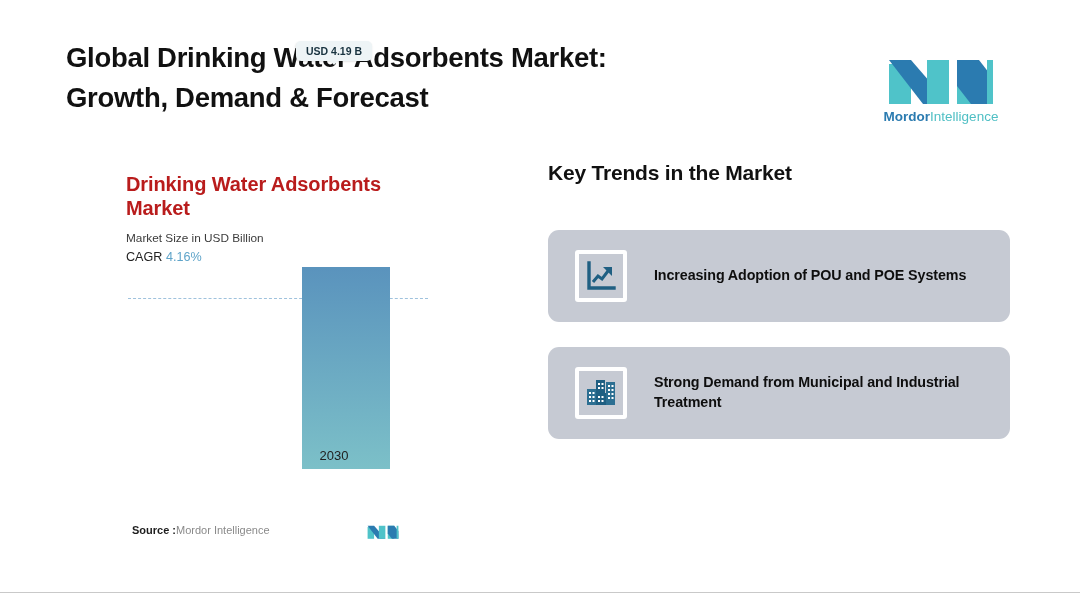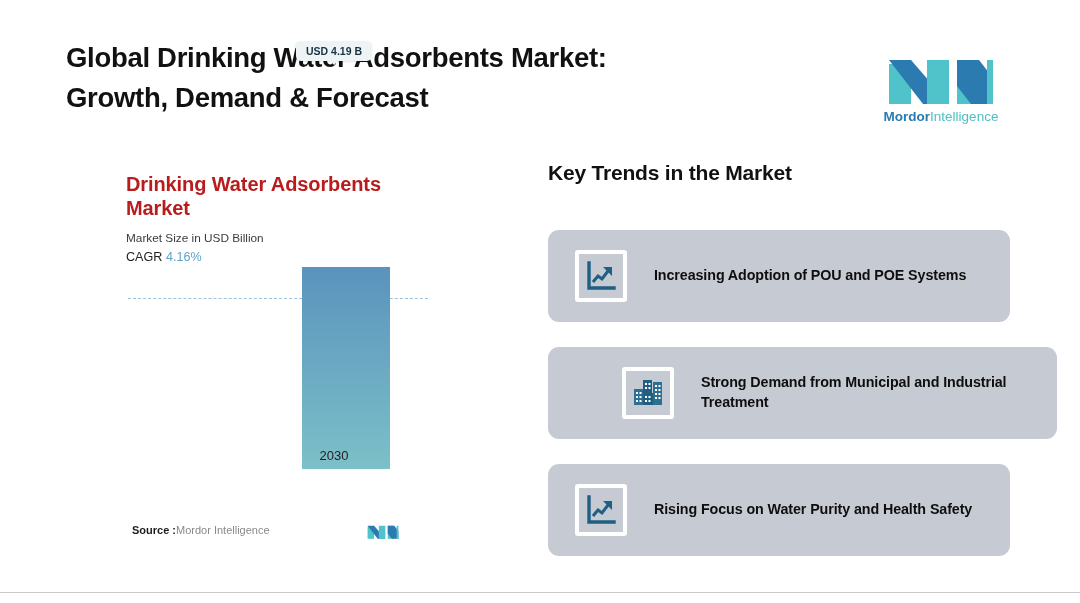--- a/index.html
+++ b/index.html
@@ -315,21 +315,21 @@
         <svg width="34" height="34" viewBox="0 0 34 34">
           <path d="M5 4 L5 29 L30 29" fill="none" stroke="#1f5f82" stroke-width="3.4" stroke-linecap="square"></path>
           <path d="M9 23 L14 17 L18 20 L24 12" fill="none" stroke="#1f5f82" stroke-width="3" stroke-linejoin="miter" stroke-linecap="butt"></path>
           <polygon points="28,8 28,17 19,8" fill="#1f5f82"></polygon>
         </svg>
       </div>
     </div>
     <div class="trend-label">Increasing Adoption of POU and POE Systems</div>
   </div>
 
-  <div class="trend-card" id="trend-card-1" style="background: rgb(198, 202, 211); padding-left: 47px;">
+  <div class="trend-card" id="trend-card-1" style="background: rgb(198, 202, 211);">
     <div class="trend-icon-box">
       <div class="trend-icon-inner" style="background: rgb(198, 202, 211);">
         <svg width="34" height="34" viewBox="0 0 34 34">
           <rect x="12" y="4" width="9" height="25" fill="#1f5f82"></rect>
           <rect x="22" y="6" width="9" height="23" fill="#2c6f92"></rect>
           <rect x="3" y="13" width="9" height="16" fill="#2c6f92"></rect>
           <rect x="12" y="17" width="10" height="12" fill="#1f5f82"></rect>
           <g fill="#ffffff">
             <rect x="14" y="7" width="2" height="2"></rect>
               <rect x="17.5" y="7" width="2" height="2"></rect>
@@ -353,27 +353,15 @@
               <rect x="17.5" y="20" width="2" height="2"></rect>
             <rect x="14" y="24" width="2" height="2"></rect>
               <rect x="17.5" y="24" width="2" height="2"></rect>
           </g>
         </svg>
       </div>
     </div>
     <div class="trend-label">Strong Demand from Municipal and Industrial Treatment</div>
   </div>
 
-  <div class="trend-card" id="trend-card-2" style="background: rgb(198, 202, 211);">
-    <div class="trend-icon-box">
-      <div class="trend-icon-inner" style="background: rgb(198, 202, 211);">
-        <svg width="34" height="34" viewBox="0 0 34 34">
-          <path d="M5 4 L5 29 L30 29" fill="none" stroke="#1f5f82" stroke-width="3.4" stroke-linecap="square"></path>
-          <path d="M9 23 L14 17 L18 20 L24 12" fill="none" stroke="#1f5f82" stroke-width="3" stroke-linejoin="miter" stroke-linecap="butt"></path>
-          <polygon points="28,8 28,17 19,8" fill="#1f5f82"></polygon>
-        </svg>
-      </div>
-    </div>
-    <div class="trend-label">Rising Focus on Water Purity and Health Safety</div>
-  </div>
 </div>
 
 <div id="footer-rule"></div>
 
 </body></html>

